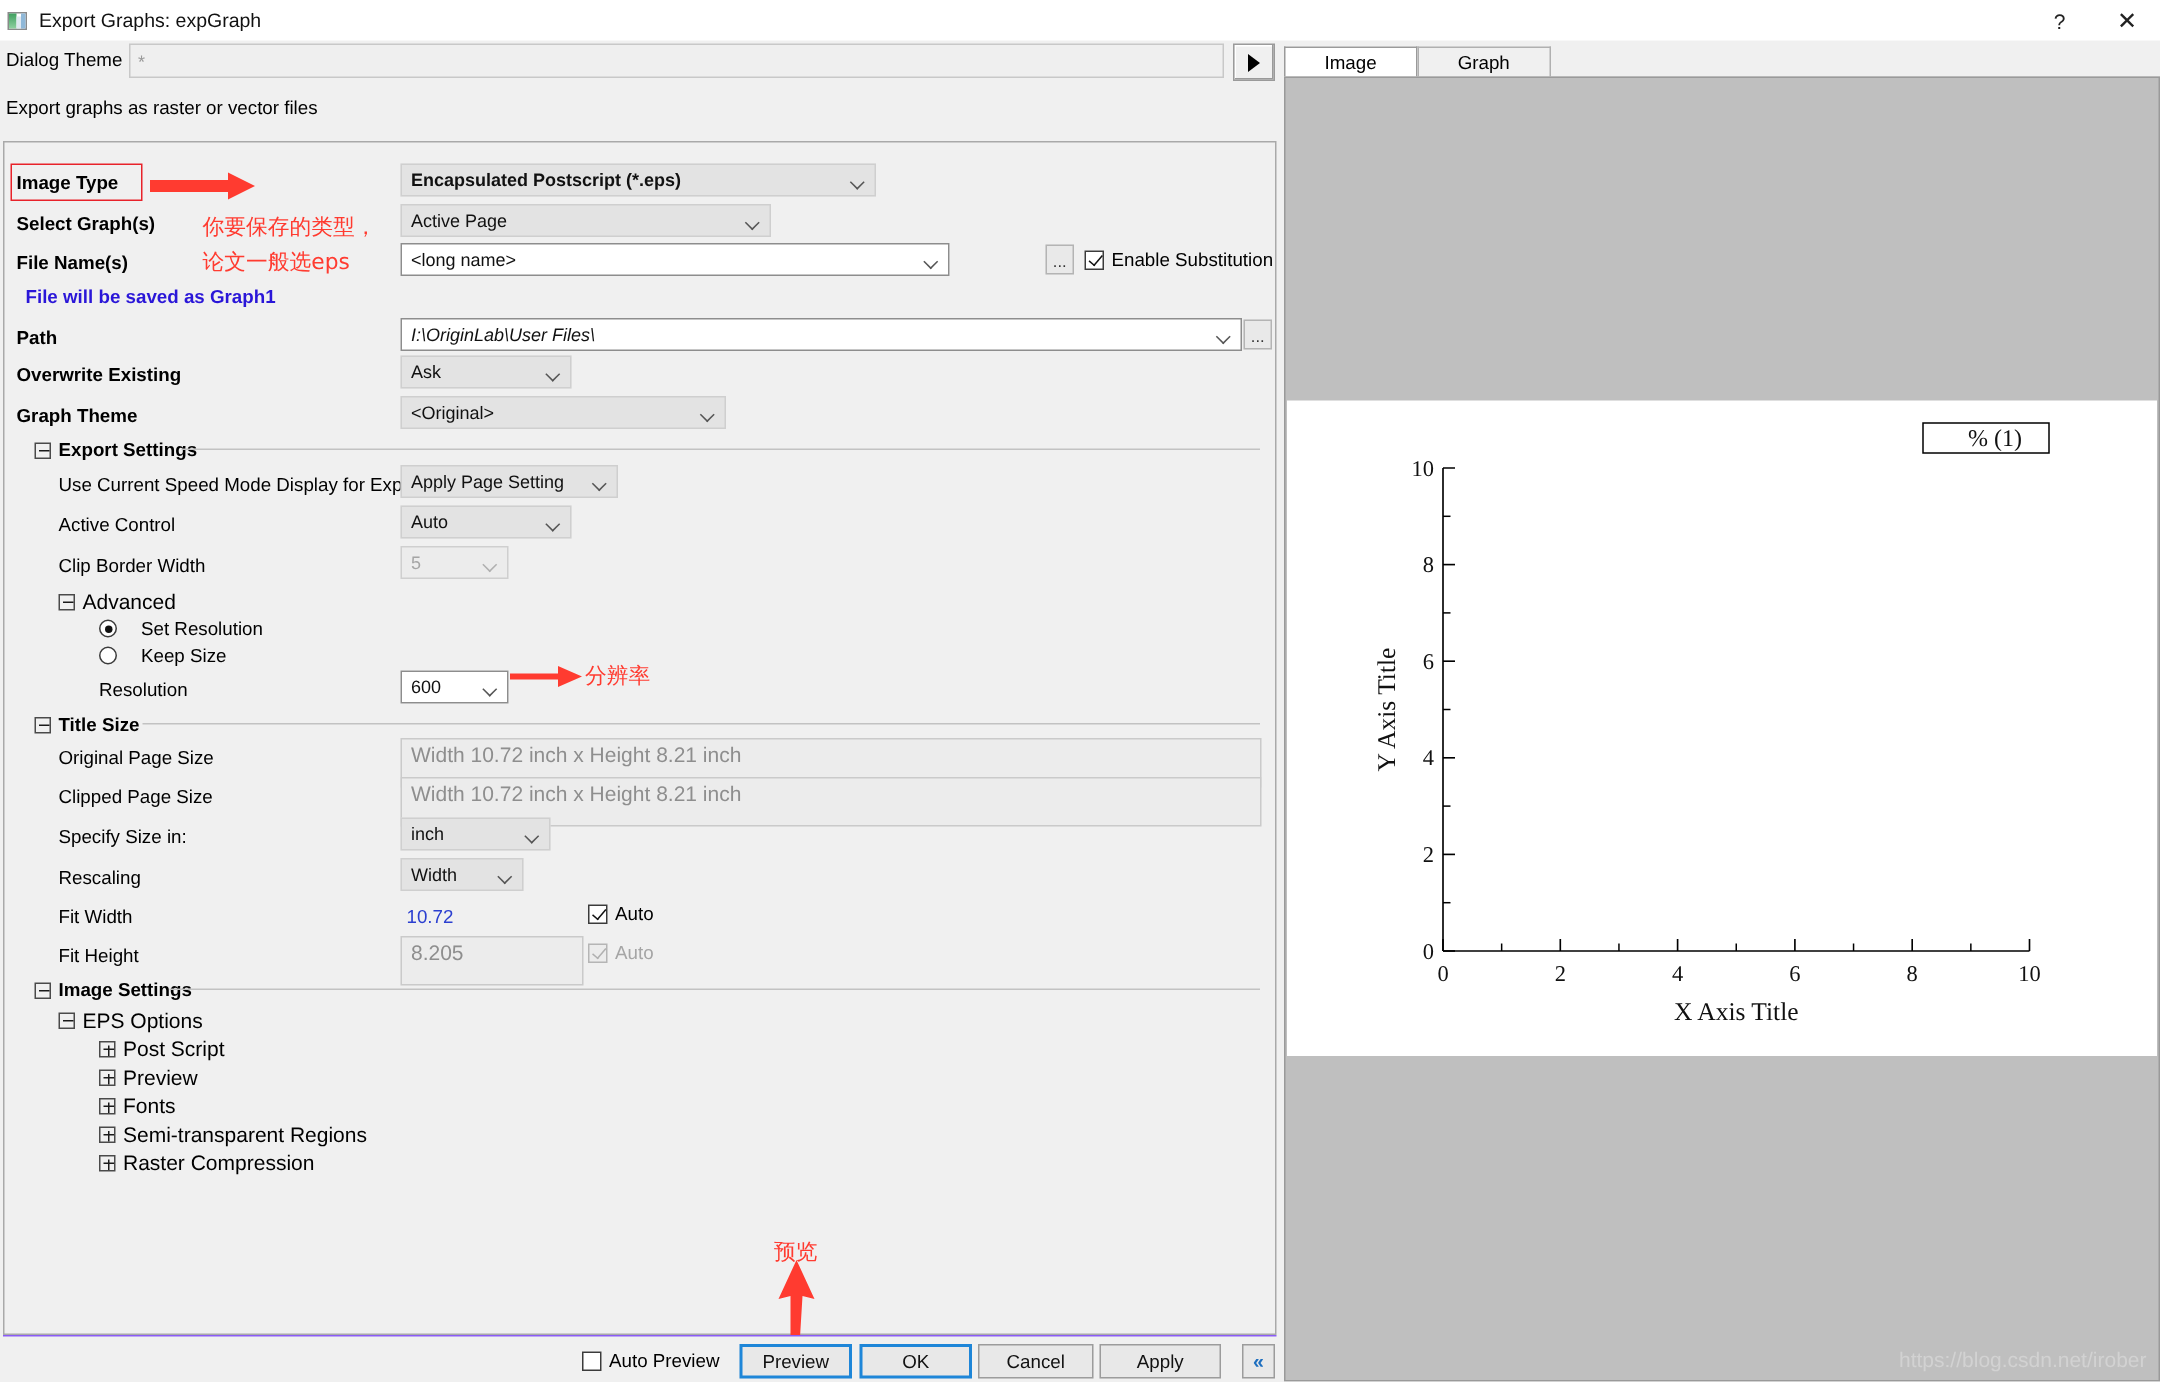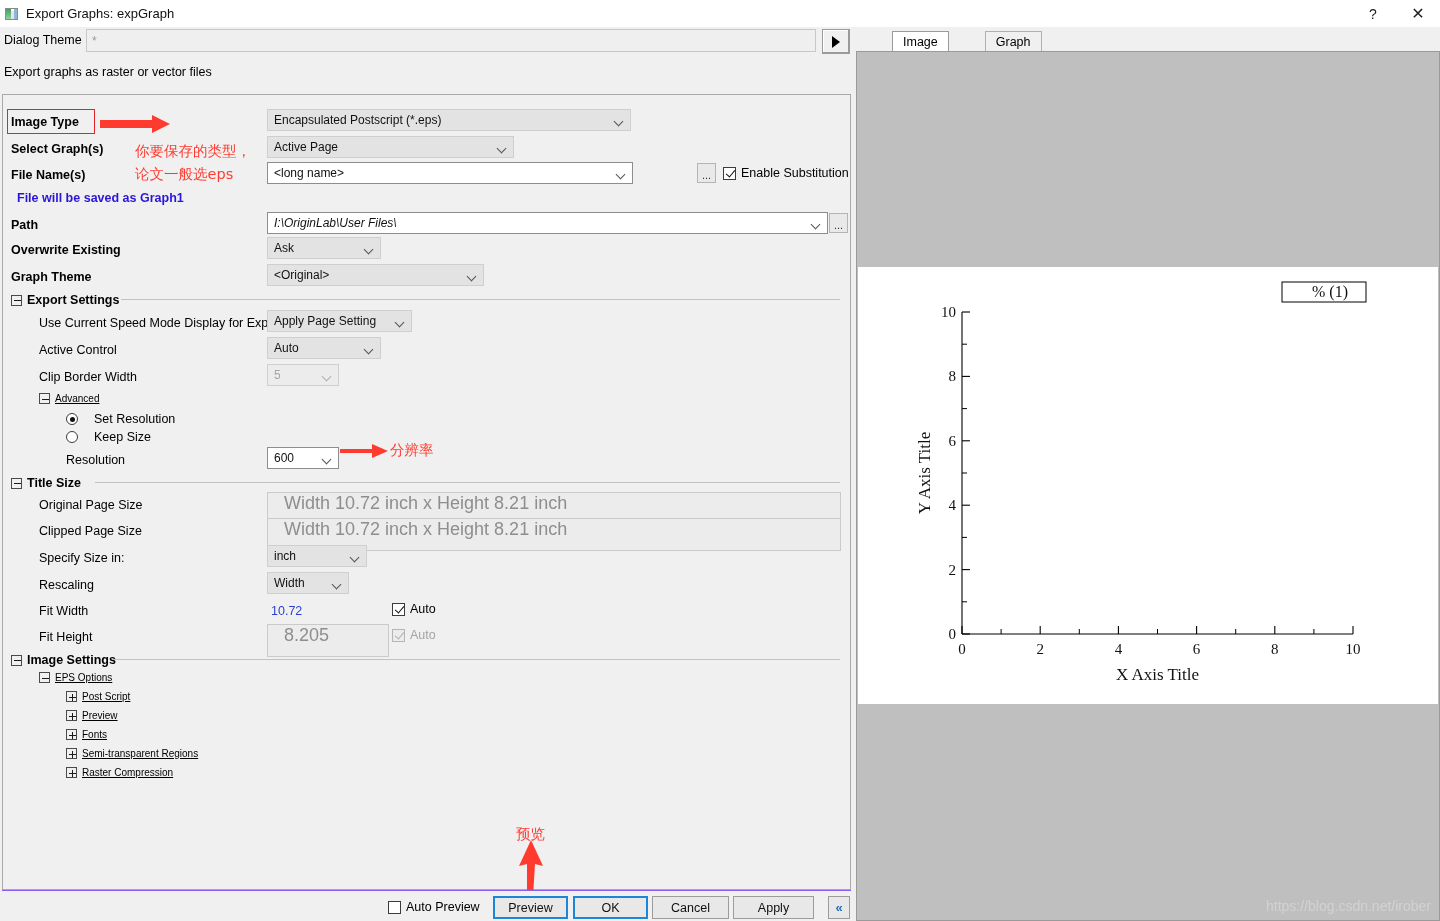--- a/index.html
+++ b/index.html
@@ -82,21 +82,21 @@
     content:""; position:absolute; left:0; top:0;
     width:6px;height:6px; border-right:1.4px solid #555; border-bottom:1.4px solid #555;
     transform:rotate(45deg);
   }
   .combo.white { background:#ffffff; border:1px solid #8d8d8d; }
   .combo.disabled { background:#ececec; border:1px solid #cfcfcf; color:#a5a5a5; }
   .combo.disabled .chev:before { border-color:#b0b0b0; }
 
   .txtinput {
     position:absolute; background:#ffffff; border:1px solid #8d8d8d;
-    font-size:18px; color:#111; padding:3px 16px; height:33px; line-height:15px;
+    font-size:14px; color:#111; padding:3px 6px; height:33px; line-height:15px;
   }
   .txtinput.readonly { background:#ececec; border:1px solid #cacaca; color:#8e8e8e; }
 
   .dotbtn {
     position:absolute; width:19px; height:20px; background:#e9e9e9;
     border:1px solid #b4b4b4; font-size:11px; color:#333;
     display:flex; align-items:flex-end; justify-content:center; line-height:9px;
     padding-bottom:2px;
   }
 
@@ -119,33 +119,33 @@
   .radio .rd {
     width:12px; height:12px; border:1px solid #3b3b3b; border-radius:50%;
     background:#fff; position:relative; flex:none;
   }
   .radio .rd.on:after {
     content:""; position:absolute; left:2.5px; top:2.5px; width:5px; height:5px;
     border-radius:50%; background:#111;
   }
 
   
-  .grp { position:absolute; font-size:12.5px; font-weight:bold; display:flex; align-items:center; }
+  .grp { position:absolute; font-size:12.5px; font-weight:bold; display:flex; align-items:center;margin-left:12px; }
   .grp-line { position:absolute; height:1px; background:#c2c2c2; }
   .pm {
     width:11px; height:11px; border:1px solid #4a4a4a; background:#f0f0f0;
     position:relative; display:inline-block; margin-right:5px; flex:none;
   }
   .pm:before {
     content:""; position:absolute; left:2px; top:4.5px; width:7px; height:1.4px; background:#1a1a1a;
   }
   .pm.plus:after {
     content:""; position:absolute; left:4.5px; top:2px; width:1.4px; height:7px; background:#1a1a1a;
   }
-  .tree-node { position:absolute; display:flex; align-items:center; font-size:10px;text-decoration:underline; }
+  .tree-node { position:absolute; display:flex; align-items:center; font-size:14px; }
 
   
   .anno { position:absolute; color:#ff3b30; font-size:14px; white-space:nowrap; }
   .anno.cn { font-family:"DejaVu Sans", sans-serif; font-size:14.5px; }
 
   
   .bottombar {
     position:absolute; left:2px; top:890px; width:849px; height:31px;
     background:#f0f0f0; border-top:1px solid #8b5cf6;
     display:flex; align-items:center;
@@ -155,22 +155,22 @@
     font-size:12.5px; display:flex; align-items:center; justify-content:center;
     color:#111;
   }
   .btn.primary { border:2px solid #1e86d8; background:#e8e8e8; }
   .btn.sq { width:22px; height:23px; color:#1e6fbf; font-size:13px; font-weight:bold; }
 
   
   .right-panel { position:absolute; left:856px; top:31px; width:584px; height:890px; }
   .tabs { position:absolute; left:0; top:0; height:20px; display:flex; align-items:flex-end; }
   .tab {
-    height:20px; padding:0 10px; font-size:12.5px; display:flex; align-items:center;
-    background:#f0f0f0; border:1px solid #b0b0b0; border-bottom:none;margin-left:36px;
+    height:20px; padding:0 26px; font-size:12.5px; display:flex; align-items:center;
+    background:#f0f0f0; border:1px solid #b0b0b0; border-bottom:none;
   }
   .tab.active { background:#ffffff; border-color:#9a9a9a; }
   .preview-box {
     position:absolute; left:0; top:20px; width:584px; height:870px;
     background:#bfbfbf; border:1px solid #9a9a9a;
   }
   .paper {
     position:absolute; left:1px; top:215px; width:580px; height:437px; background:#ffffff;
   }
   .watermark {
@@ -204,21 +204,21 @@
       <span class="tri"></span>
     </div>
   </div>
   <div class="subtitle">Export graphs as raster or vector files</div>
 
   <div class="form-panel">
 
     <div class="redbox" style="left:4px; top:14px; width:88px; height:25px;"></div>
 
     <span class="lbl bold" style="left:8px; top:20px;text-align:right;">Image Type</span>
-    <div class="combo" style="left:264px; top:14px; width:364px;">
+    <div class="combo" style="left:264px; top:14px; width:317px;font-weight:bold;">
       <span>Encapsulated Postscript (*.eps)</span>
       <span class="chev"></span>
     </div>
 
     <span class="lbl bold" style="left:8px; top:47px;">Select Graph(s)</span>
     <div class="combo" style="left:264px; top:41px; width:247px;">
       <span>Active Page</span>
       <span class="chev"></span>
     </div>
 

